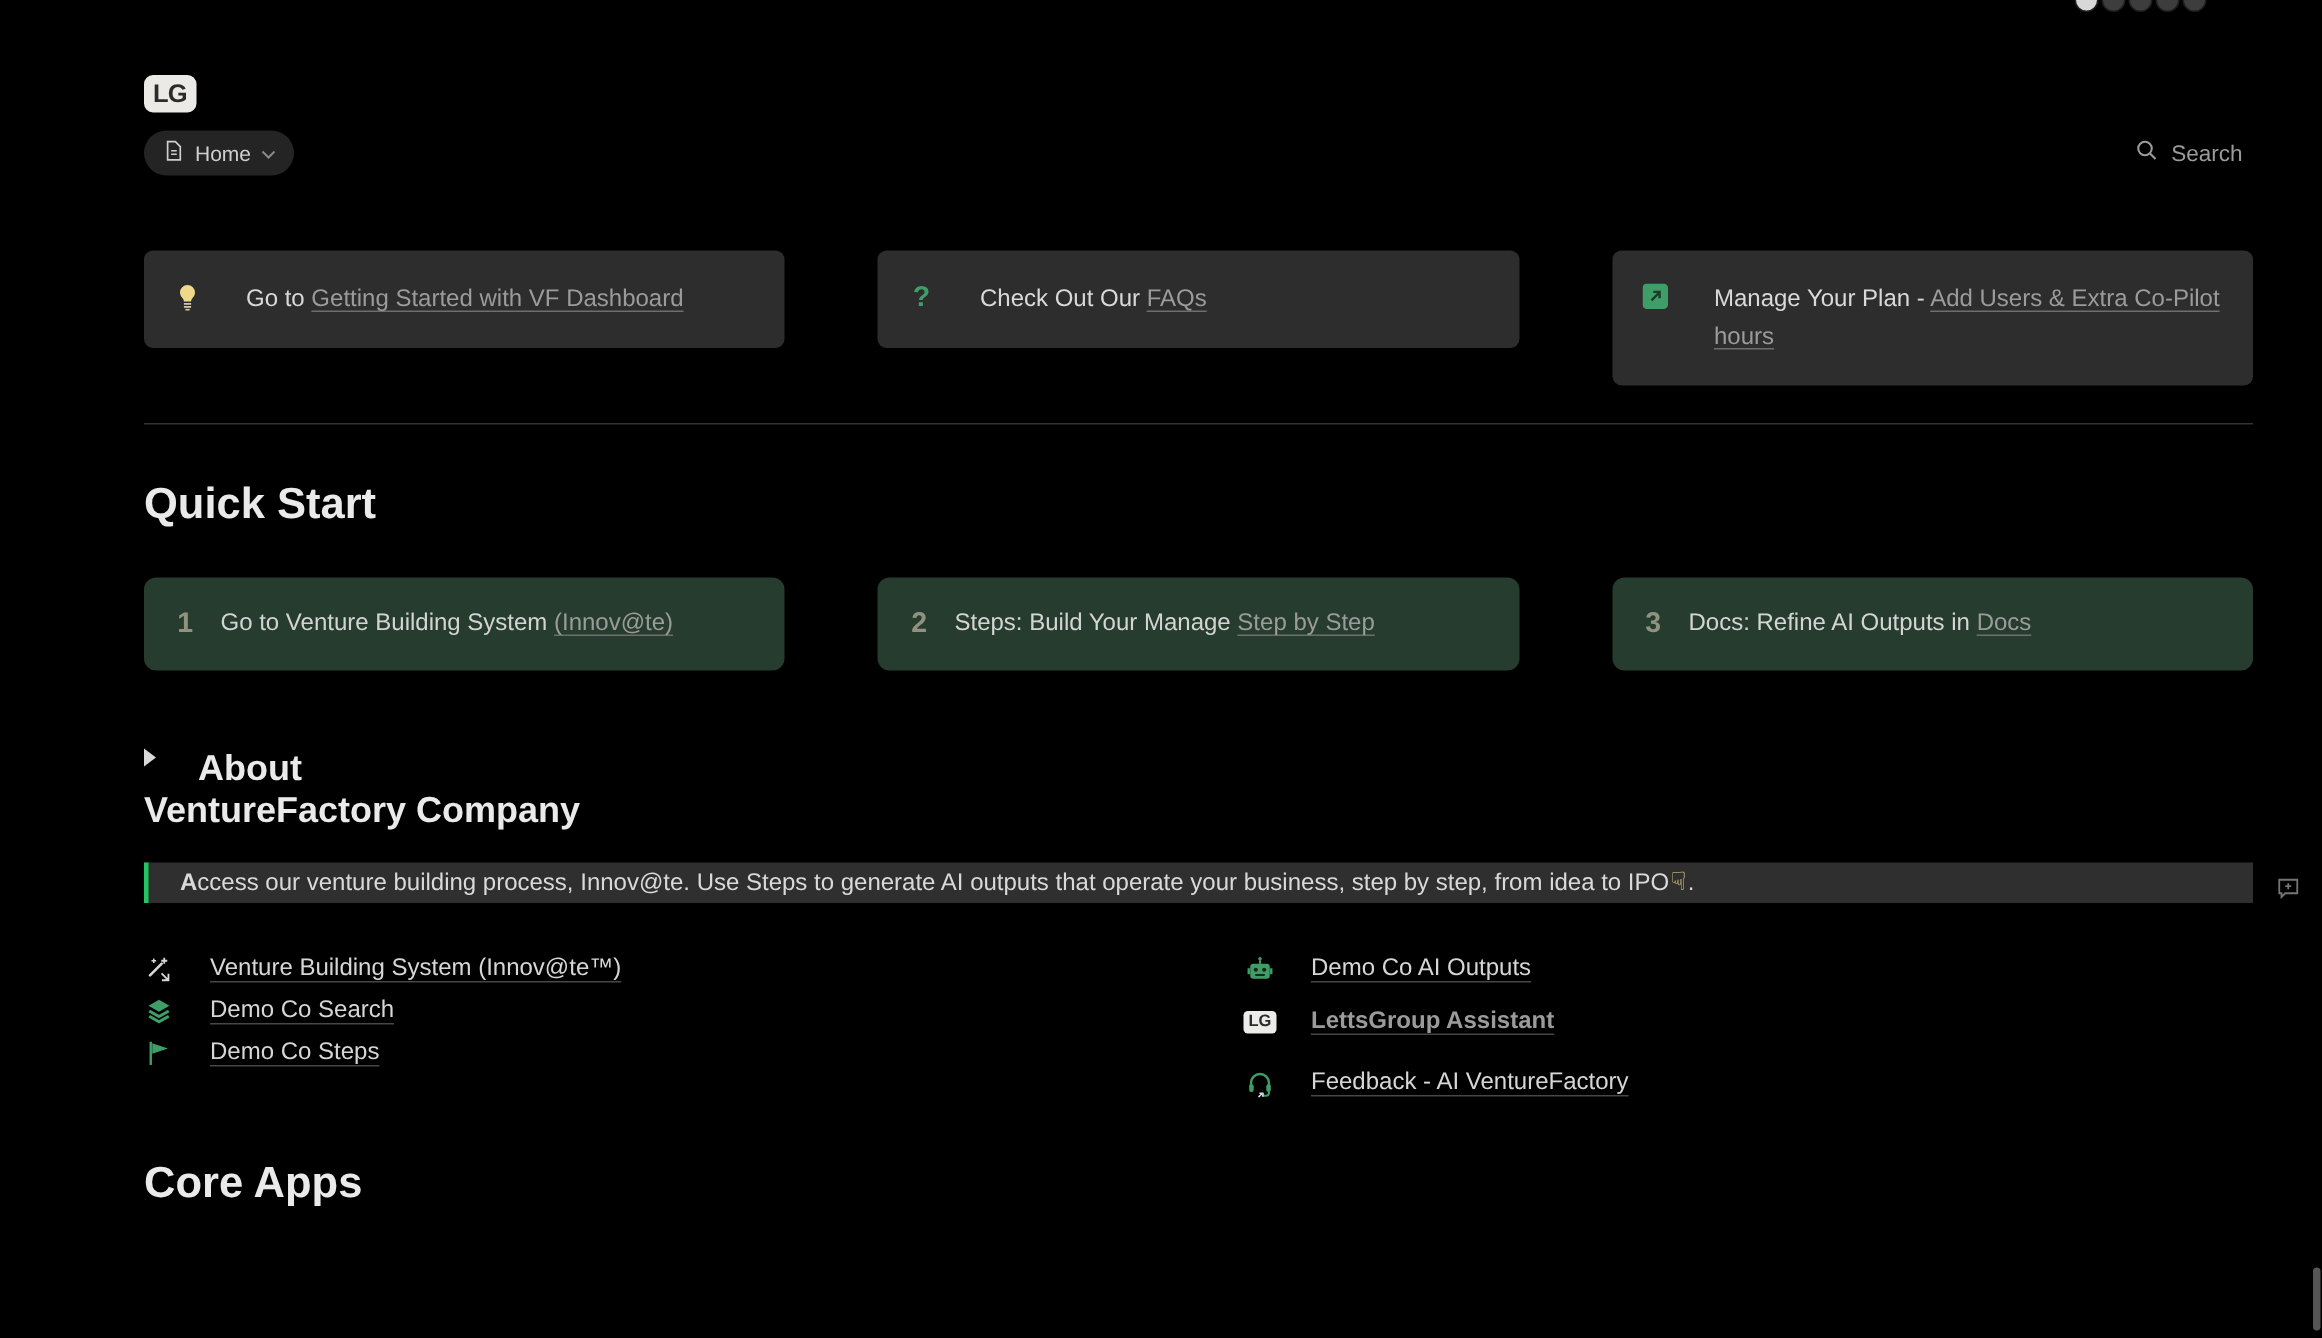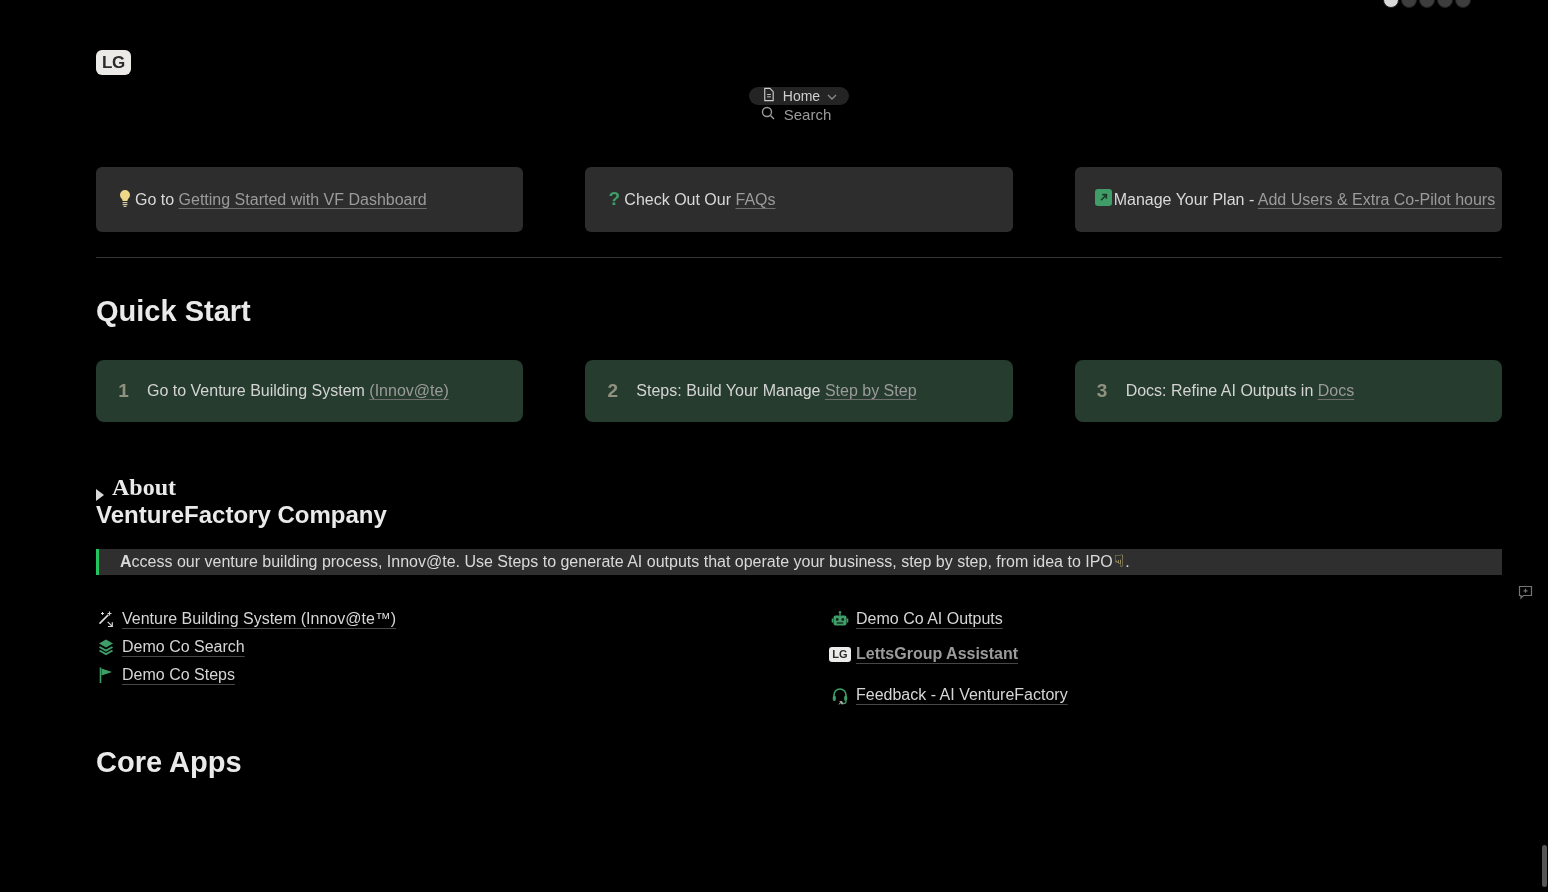--- a/index.html
+++ b/index.html
@@ -11,60 +11,60 @@
   .avatars{position:absolute;top:-8px;left:1383px;display:flex;gap:2px;}
   .avatar{width:14px;height:14px;border-radius:50%;background:#3d3d3d;border:1px solid #1f1f1f;}
   .avatar.light{background:#d8d8d8;}
 
   
   .title-row{display:flex;align-items:center;gap:14px;}
   .logo-badge{background:#eceae6;color:#2b2b2b;font-weight:700;font-size:17px;
               padding:4px 6px;border-radius:6px;line-height:1;letter-spacing:-0.5px;}
   h1.page-title{margin:0;font-size:40px;font-weight:700;color:#eaeaea;letter-spacing:0.2px;}
 
-  .nav-row{margin-top:12px;display:flex;justify-content:space-between;align-items:center;height:30px;flex-direction:column;}
+  .nav-row{margin-top:12px;display:flex;justify-content:space-between;align-items:center;height:30px;}
   .home-pill{display:inline-flex;align-items:center;gap:7px;background:#242424;border-radius:16px;
              height:30px;padding:0 12px;font-size:14px;color:#cfcfcf;cursor:pointer;}
   .search{display:flex;align-items:center;gap:8px;color:#9b9b9b;font-size:15px;margin-right:7px;cursor:pointer;}
 
   
   .callout-grid{margin-top:50px;display:grid;grid-template-columns:1fr 1fr 1fr;column-gap:62px;align-items:start;}
-  .callout{background:#2d2d2d;border-radius:6px;padding:20px 2px 20px 19px;display:flex;gap:0;
+  .callout{background:#2d2d2d;border-radius:6px;padding:20px 2px 20px 19px;display:flex;gap:29px;
            font-size:16px;line-height:25px;color:#d9d9d9;}
   .callout .ic{width:20px;flex-shrink:0;display:flex;justify-content:center;padding-top:2px;}
   a.glink{color:#9b9b9b;text-decoration:underline;text-decoration-color:#6e6e6e;text-underline-offset:3px;cursor:pointer;}
   .qmark{color:#3f9e68;font-weight:800;font-size:19px;line-height:20px;}
 
   .divider{margin-top:25px;border-top:1px solid #333333;height:0;}
 
   
   h2.section{margin:37px 0 0 0;font-size:29px;font-weight:700;color:#eaeaea;}
   .quick-grid{margin-top:32px;display:grid;grid-template-columns:1fr 1fr 1fr;column-gap:62px;}
   .quick-card{background:#263c2f;border-radius:8px;height:62px;display:flex;align-items:center;gap:15px;
               padding:0 16px 0 19px;font-size:16px;color:#d4d4d4;}
   .quick-num{color:#90927f;font-weight:700;font-size:19px;width:17px;text-align:center;flex-shrink:0;}
 
   
-  .about-row{margin-top:52px;display:flex;align-items:flex-end;gap:8px;cursor:pointer;font-family:Liberation Serif, serif;}
+  .about-row{margin-top:52px;display:flex;align-items:flex-start;gap:28px;cursor:pointer;}
   .tri{width:0;height:0;border-left:8px solid #d9d9d9;border-top:6px solid transparent;border-bottom:6px solid transparent;}
   h3.sub{margin:0;font-size:24px;font-weight:700;color:#eaeaea;}
 
   .vf-heading{margin-top:39px;}
 
   
   .quote{margin-top:20px;display:flex;background:#2f2f2f;border-left:3px solid #22c55e;
          padding:1px 0 1px 21px;font-size:16px;line-height:24px;color:#d9d9d9;}
   .quote b{font-weight:700;}
   .pointer{color:#ecd98b;font-size:17px;padding:0 1px;}
 
   
   .links-cols{margin-top:30px;display:flex;}
   .col-left{width:734px;}
   .col-right{flex:1;}
-  .plink{display:flex;align-items:center;gap:6px;height:28px;font-size:16px;cursor:pointer;}
+  .plink{display:flex;align-items:center;gap:24px;height:28px;font-size:16px;cursor:pointer;}
   .plink .ic{width:20px;display:flex;justify-content:center;flex-shrink:0;}
   .plink .lbl{color:#d6d6d6;text-decoration:underline;text-decoration-color:rgba(255,255,255,0.28);text-underline-offset:4px;}
   .plink.gray-bold .lbl{color:#9b9b9b;font-weight:700;}
   .col-right .plink:nth-child(2){margin-top:7px;}
   .col-right .plink:nth-child(3){margin-top:13px;}
   .lg-badge-sm{background:#ececea;color:#2b2b2b;font-weight:700;font-size:11px;padding:2px 3px;border-radius:3px;line-height:1;}
 
   .core-apps{margin-top:78px;}
 
   

